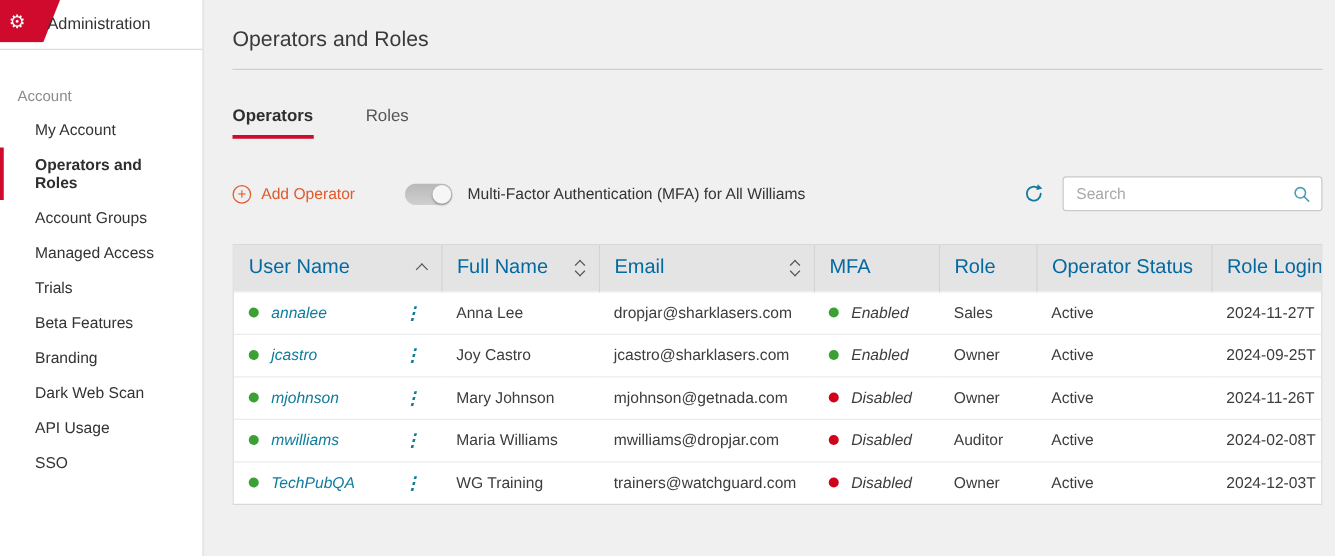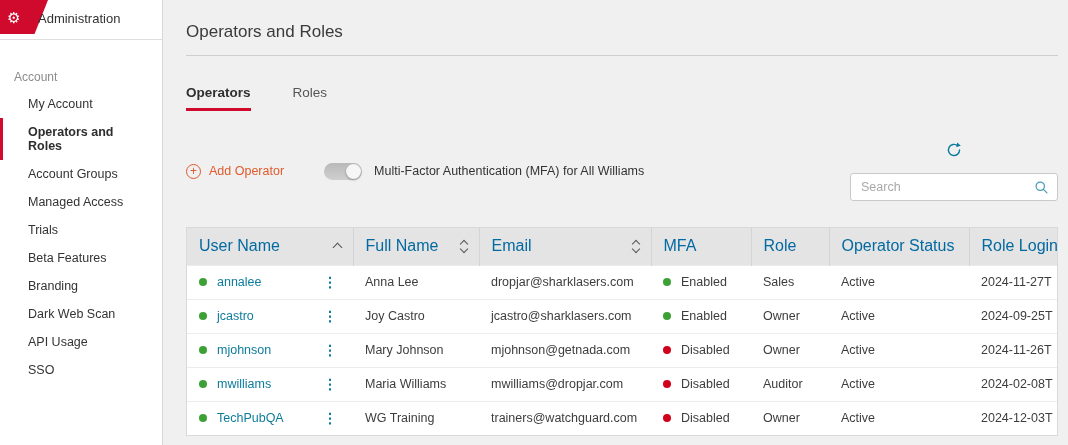--- a/index.html
+++ b/index.html
@@ -39,36 +39,36 @@
   
   .toolbar{display:flex;align-items:center;margin-top:30px;}
   .add-operator{display:flex;align-items:center;gap:8px;color:var(--action-orange);font-size:12.5px;cursor:pointer;}
   .plus-circle{width:15px;height:15px;border:1.3px solid var(--action-orange);border-radius:50%;
     display:flex;align-items:center;justify-content:center;font-size:12px;line-height:1;padding-bottom:1px;flex:none;}
   .toggle{margin-left:40px;width:38px;height:17px;border-radius:9px;background:linear-gradient(#b9b9b9,#cfcfcf);
     position:relative;cursor:pointer;flex:none;}
   .toggle-knob{position:absolute;right:1px;top:1px;width:15px;height:15px;border-radius:50%;background:#f6f6f6;
     box-shadow:0 1px 2px rgba(0,0,0,.35);}
   .toggle-label{margin-left:12px;font-size:12.5px;color:#333;}
-  .toolbar-right{margin-left:auto;display:flex;align-items:center;gap:14px;flex-direction:column;}
+  .toolbar-right{margin-left:auto;display:flex;align-items:center;gap:14px;}
   .refresh-btn{cursor:pointer;display:flex;}
   .search-box{width:208px;height:28px;background:#fff;border:1px solid #c9c9c9;border-radius:3px;
     display:flex;align-items:center;padding:0 8px;}
   .search-box input{border:0;outline:0;flex:1;font-size:12.5px;color:#333;font-family:inherit;background:transparent;min-width:0;}
   .search-box input::placeholder{color:#a9a9a9;}
   
   .table-wrap{margin-top:26px;background:#fff;border:1px solid #d9d9d9;overflow:hidden;}
   table{border-collapse:collapse;table-layout:fixed;width:940px;}
   thead th{background:#e4e4e5;height:37px;font-size:16px;font-weight:400;color:#0369a1;text-align:left;
     padding:0 12px;border-right:1px solid #d4d4d4;cursor:pointer;white-space:nowrap;}
   thead th:last-child{border-right:0;}
   .th-inner{display:flex;align-items:center;justify-content:space-between;gap:6px;}
   tbody td{height:34px;font-size:12.5px;color:#3d3d3d;padding:0 12px;border-top:1px solid #ececec;
     white-space:nowrap;overflow:hidden;}
-  .cell-flex{display:flex;align-items:center;gap:10px;}
+  .cell-flex{display:flex;align-items:center;gap:10px;font-style:italic;}
   .dot{width:8px;height:8px;border-radius:50%;flex:none;}
   .dot-green{background:var(--status-green);}
   .dot-red{background:var(--status-red);}
   .user-link{color:var(--link-teal);cursor:pointer;text-decoration:none;}
   .kebab{margin-left:auto;color:var(--link-teal);font-size:14px;font-weight:bold;cursor:pointer;padding-right:4px;line-height:1;}
   .chev-up{width:7px;height:7px;border-left:1.5px solid #555;border-top:1.5px solid #555;transform:rotate(45deg);flex:none;margin-top:2px;}
   .chev-both{display:flex;flex-direction:column;align-items:center;flex:none;}
   .chev-both .cu{width:6px;height:6px;border-left:1.4px solid #555;border-top:1.4px solid #555;transform:rotate(45deg);margin-bottom:0;}
   .chev-both .cd{width:6px;height:6px;border-left:1.4px solid #555;border-top:1.4px solid #555;transform:rotate(225deg);margin-top:-1px;}
 </style>

